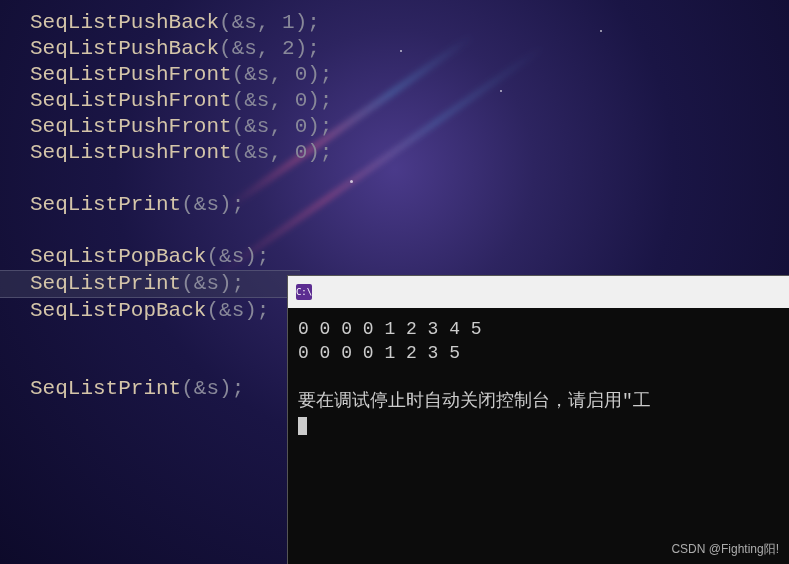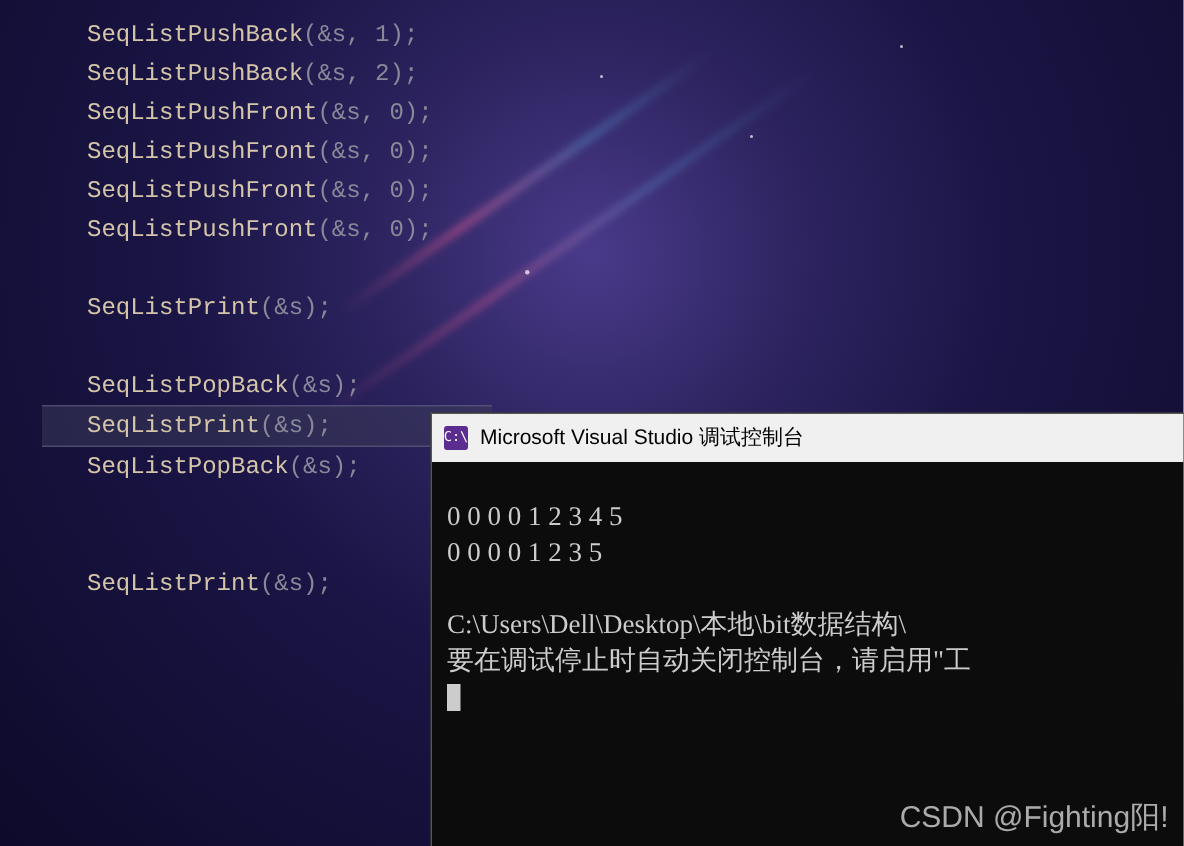--- a/index.html
+++ b/index.html
@@ -30,24 +30,23 @@
       opacity: 0.7;
     }
     .star1 { top: 50px; left: 400px; }
     .star2 { top: 90px; left: 500px; }
     .star3 { top: 30px; left: 600px; }
     .star4 { top: 180px; left: 350px; width:3px;height:3px; }
     .code-area {
       position: absolute;
       top: 10px;
       left: 30px;
-      font-size: 16px;
+      font-size: 21px;
       line-height: 26px;
       color: #b8a9c9;
-      margin-left: 28px;
     }
     .code-line { white-space: pre; }
     .fn { color: #d4c5a9; }
     .punct { color: #888899; }
     .highlighted-line {
       background: rgba(60, 60, 90, 0.5);
       border: 1px solid rgba(100,100,130,0.6);
       border-left: none;
       border-right: none;
       margin-left: -30px;
@@ -82,41 +81,41 @@
       display: inline-flex;
       align-items: center;
       justify-content: center;
       color: #fff;
       font-size: 9px;
       font-family: Consolas, monospace;
       margin-right: 8px;
       border-radius: 2px;
     }
     .console-body {
-      padding: 24px 10px;
+      padding: 9px 10px;
       color: #cccccc;
-      font-family: Liberation Serif, serif;
+      font-family: Liberation Mono, monospace;
       font-size: 18px;
       line-height: 24px;
       white-space: pre;
     }
     .cursor {
       display: inline-block;
       width: 9px;
       height: 18px;
       background: #cccccc;
       vertical-align: text-bottom;
     }
     .watermark {
       position: absolute;
       bottom: 6px;
       right: 10px;
       color: rgba(200,200,200,0.85);
       font-family: 'Microsoft YaHei', sans-serif;
-      font-size: 20px;
+      font-size: 12px;
     }
   </style>
 </head>
 <body>
 
 <div class="bg-streak streak1"></div>
 <div class="bg-streak streak2"></div>
 <div class="star star1"></div>
 <div class="star star2"></div>
 <div class="star star3"></div>
@@ -136,19 +135,18 @@
   <div class="code-line highlighted-line"><span class="fn">SeqListPrint</span><span class="punct">(&amp;s)</span><span class="punct">;</span></div>
   <div class="code-line"><span class="fn">SeqListPopBack</span><span class="punct">(&amp;s)</span><span class="punct">;</span></div>
   <div class="spacer"></div>
   <div class="spacer"></div>
   <div class="code-line"><span class="fn">SeqListPrint</span><span class="punct">(&amp;s)</span><span class="punct">;</span></div>
 </div>
 
 <div class="console-window">
   <div class="console-titlebar">
     <span class="console-icon">C:\</span>
-    <span>Microsoft Visual Studio 调试控制台</span>
   </div>
   <div class="console-body"><div>0 0 0 0 1 2 3 4 5</div><div>0 0 0 0 1 2 3 5</div>
-<div>C:\Users\Dell\Desktop\本地\bit数据结构\</div><div>要在调试停止时自动关闭控制台，请启用"工</div><span class="cursor"></span></div>
+<div>要在调试停止时自动关闭控制台，请启用"工</div><span class="cursor"></span></div>
 </div>
 
 <div class="watermark">CSDN @Fighting阳!</div>
 
 </body></html>

